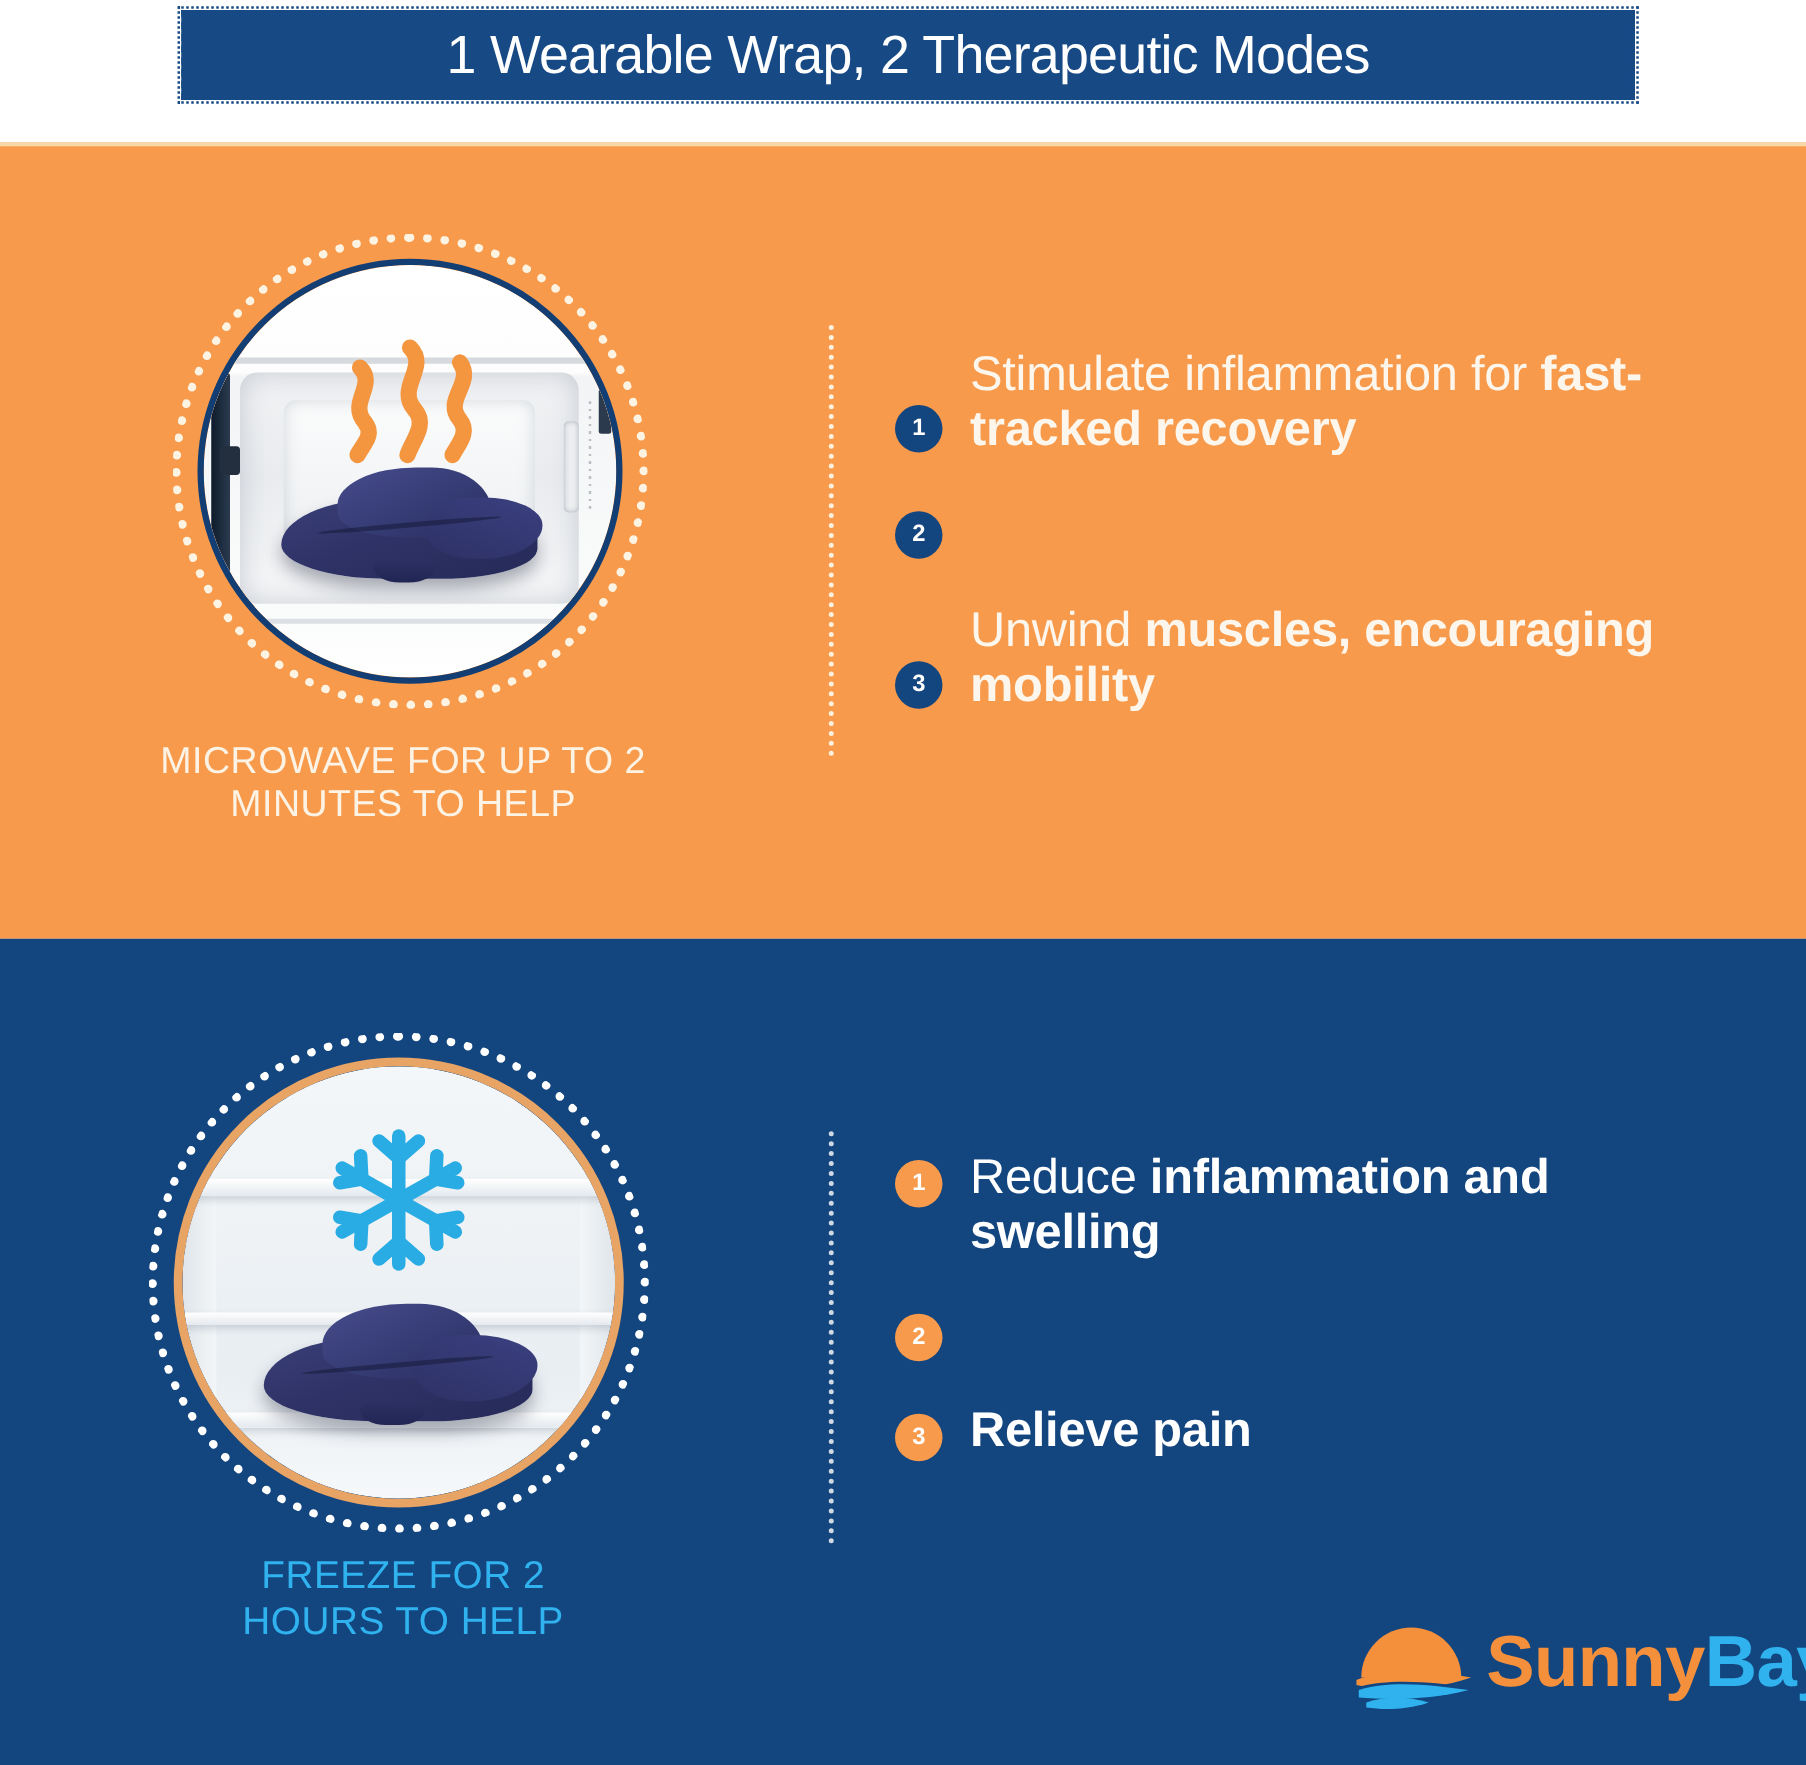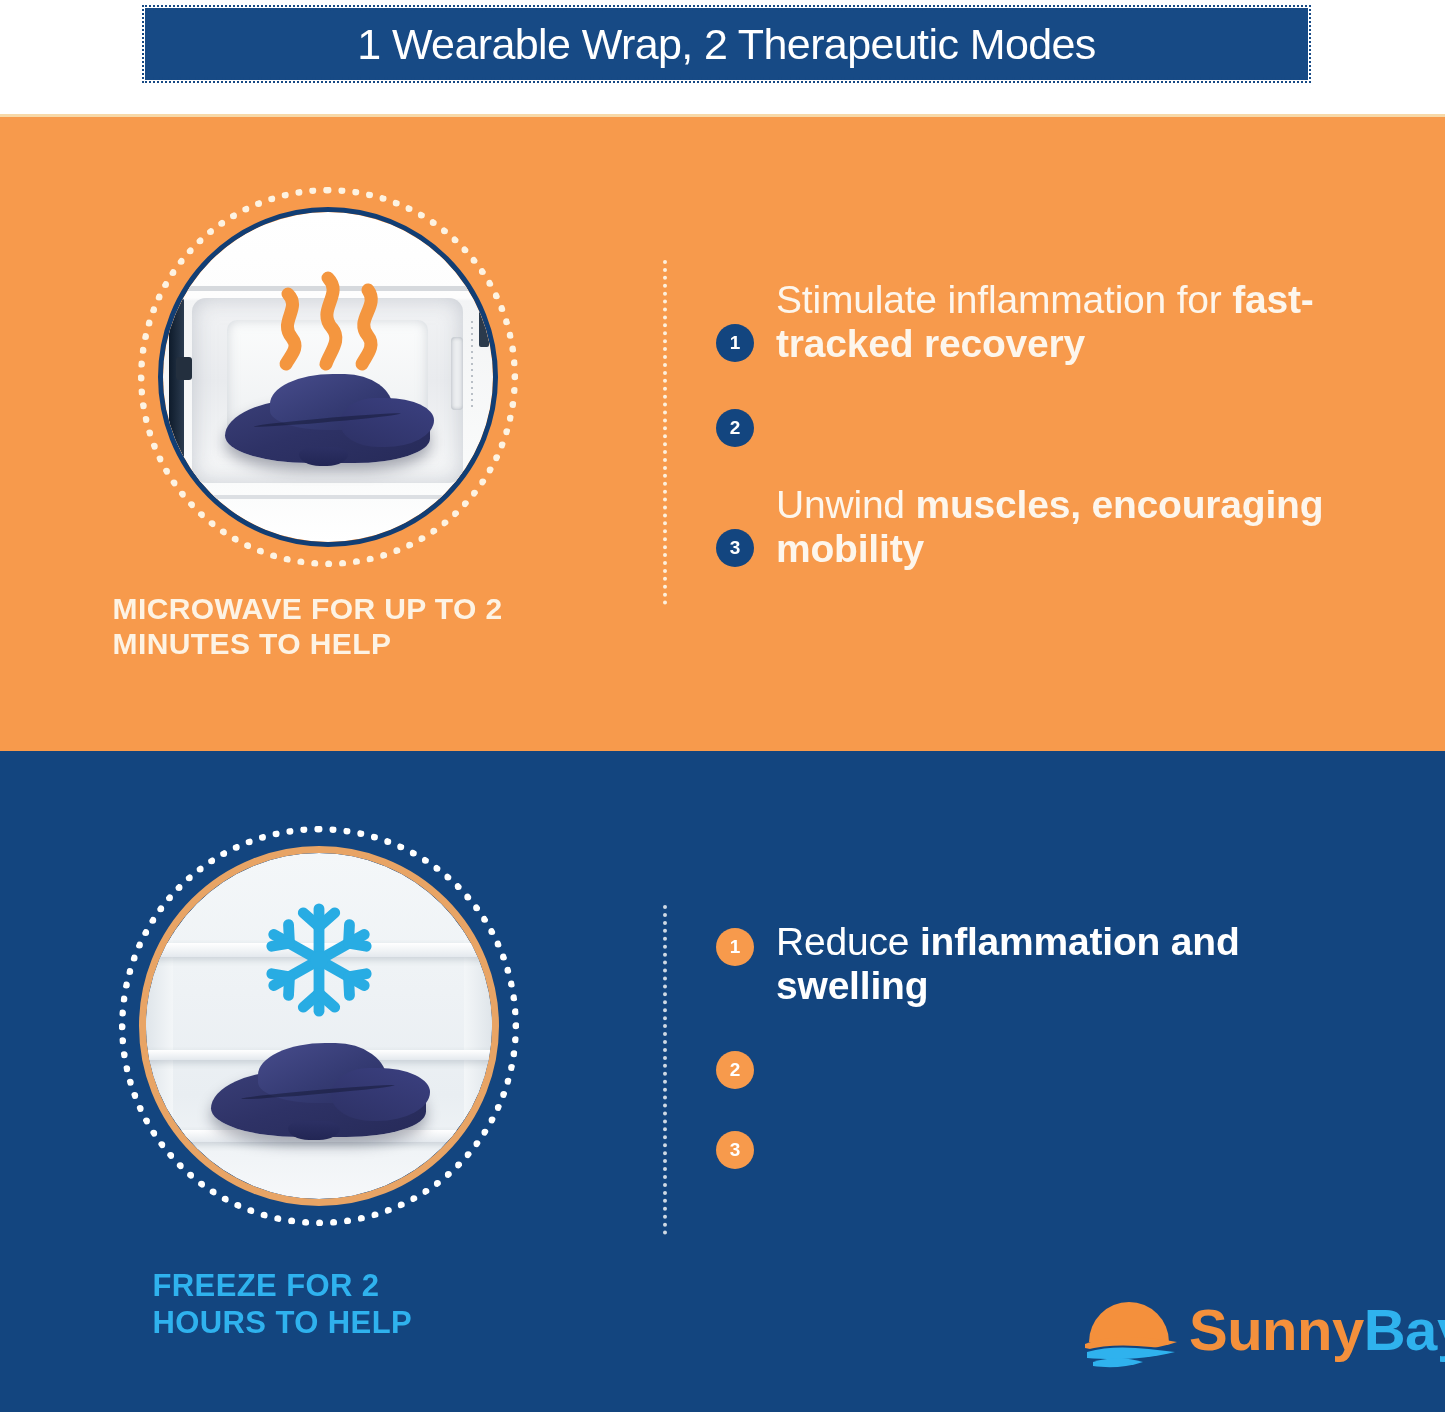--- a/index.html
+++ b/index.html
@@ -211,32 +211,33 @@
     width:112px; height:108px;
   }
   .snowflake-icon{
     position:absolute; left:50%; top:14%;
     transform:translateX(-50%);
     width:118px; height:118px;
   }
 
   
   .caption{
-    font-weight:bold;
+    text-align:center;
+    font-weight:normal;
     line-height:1.18;
     letter-spacing:.4px;
   }
   .caption.heat{
     margin-top:44px;
     color:#fdf3e4;
     font-size:30px;
     max-width:420px;
   }
   .caption.cold{
-    margin-top:62px;
+    margin-top:36px;
     color:#2fb2ee;
     font-size:31px;
     max-width:340px;
   }
 
   
   .divider{
     position:absolute;
     width:4px;
     border-left:4px dotted #fdf0dd;
@@ -442,20 +443,23 @@
     <div class="badge orange badge-pad-c1">1</div>
     <div class="bullet-text">
       <span class="light">Reduce </span><b>inflammation and swelling</b>
     </div>
   </div>
   <div class="bullet-row">
     <div class="badge orange badge-pad-c1">2</div>
   </div>
   <div class="bullet-row">
     <div class="badge orange badge-pad-c1">3</div>
+    <div class="bullet-text">
+      <span class="light"></span><b>Relieve pain</b>
+    </div>
   </div>
 </div>
 
 <div class="logo">
   <div class="logo-mark">
     <svg viewBox="0 0 112 86" width="112" height="86" aria-hidden="true">
       <path d="M4 56 A 40 40 0 0 1 84 56 Z" fill="#f4903c"></path>
       <path d="M0 58 C 26 48, 60 50, 92 56 C 62 66, 26 68, 0 62 Z" fill="#f4903c"></path>
       <path d="M0 64 C 28 56, 62 60, 94 64 C 62 76, 26 76, 0 70 Z" fill="#13457f"></path>
       <path d="M2 66 C 28 58, 60 62, 90 66 C 60 74, 26 74, 2 72 Z" fill="#2fb2ee"></path>

